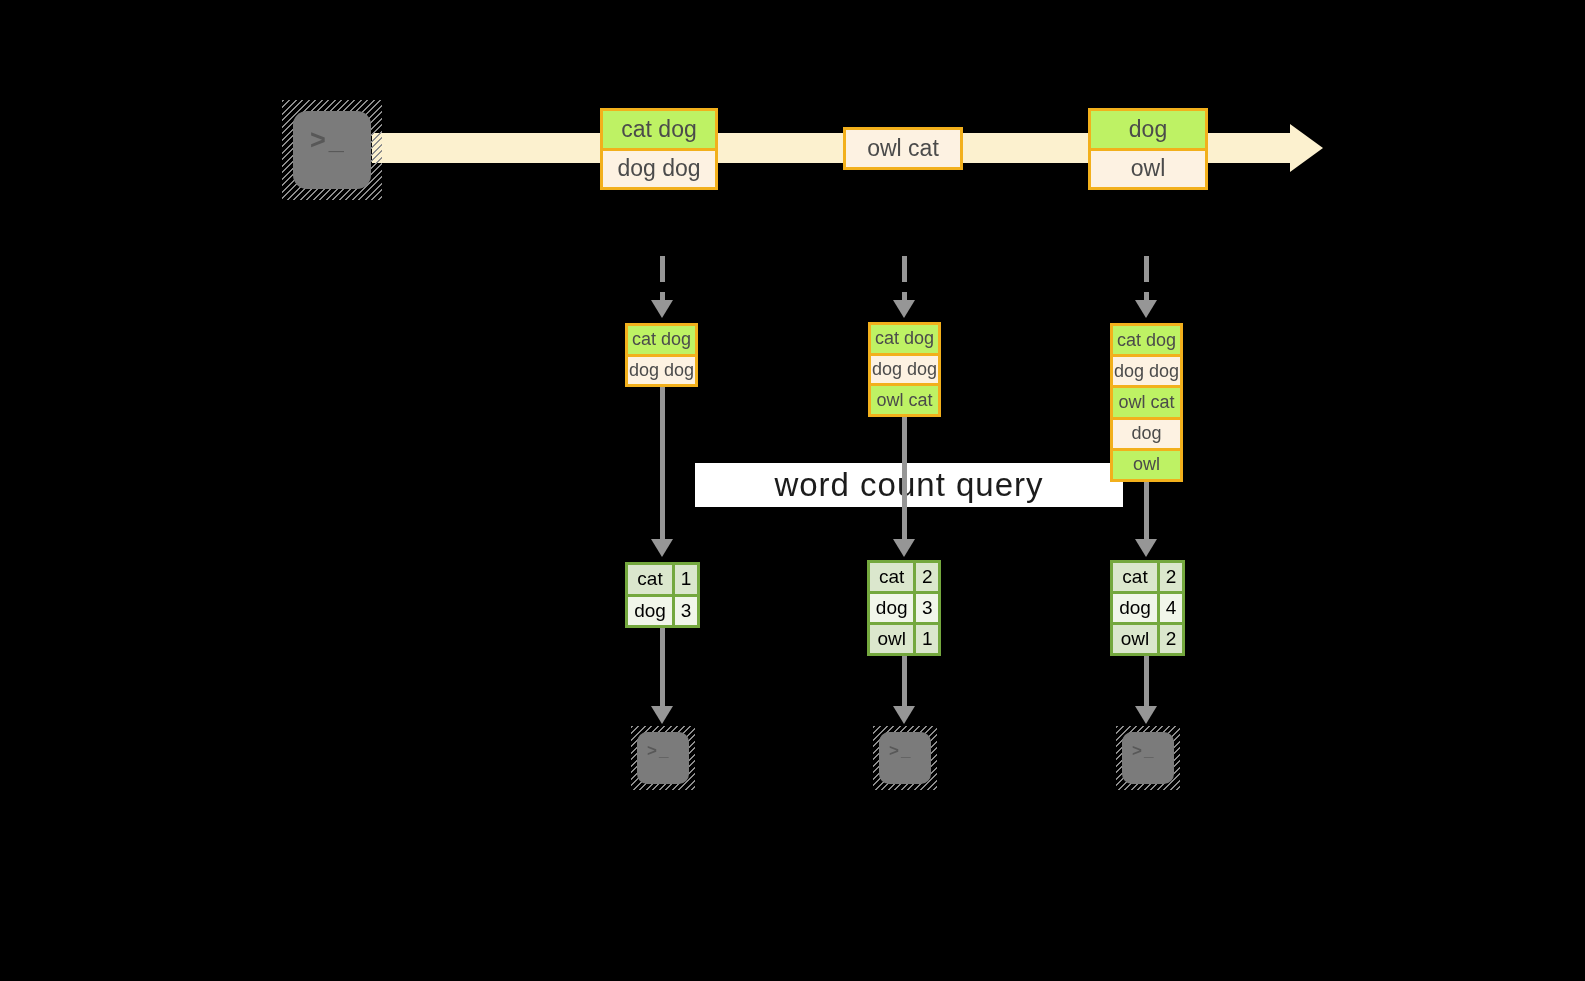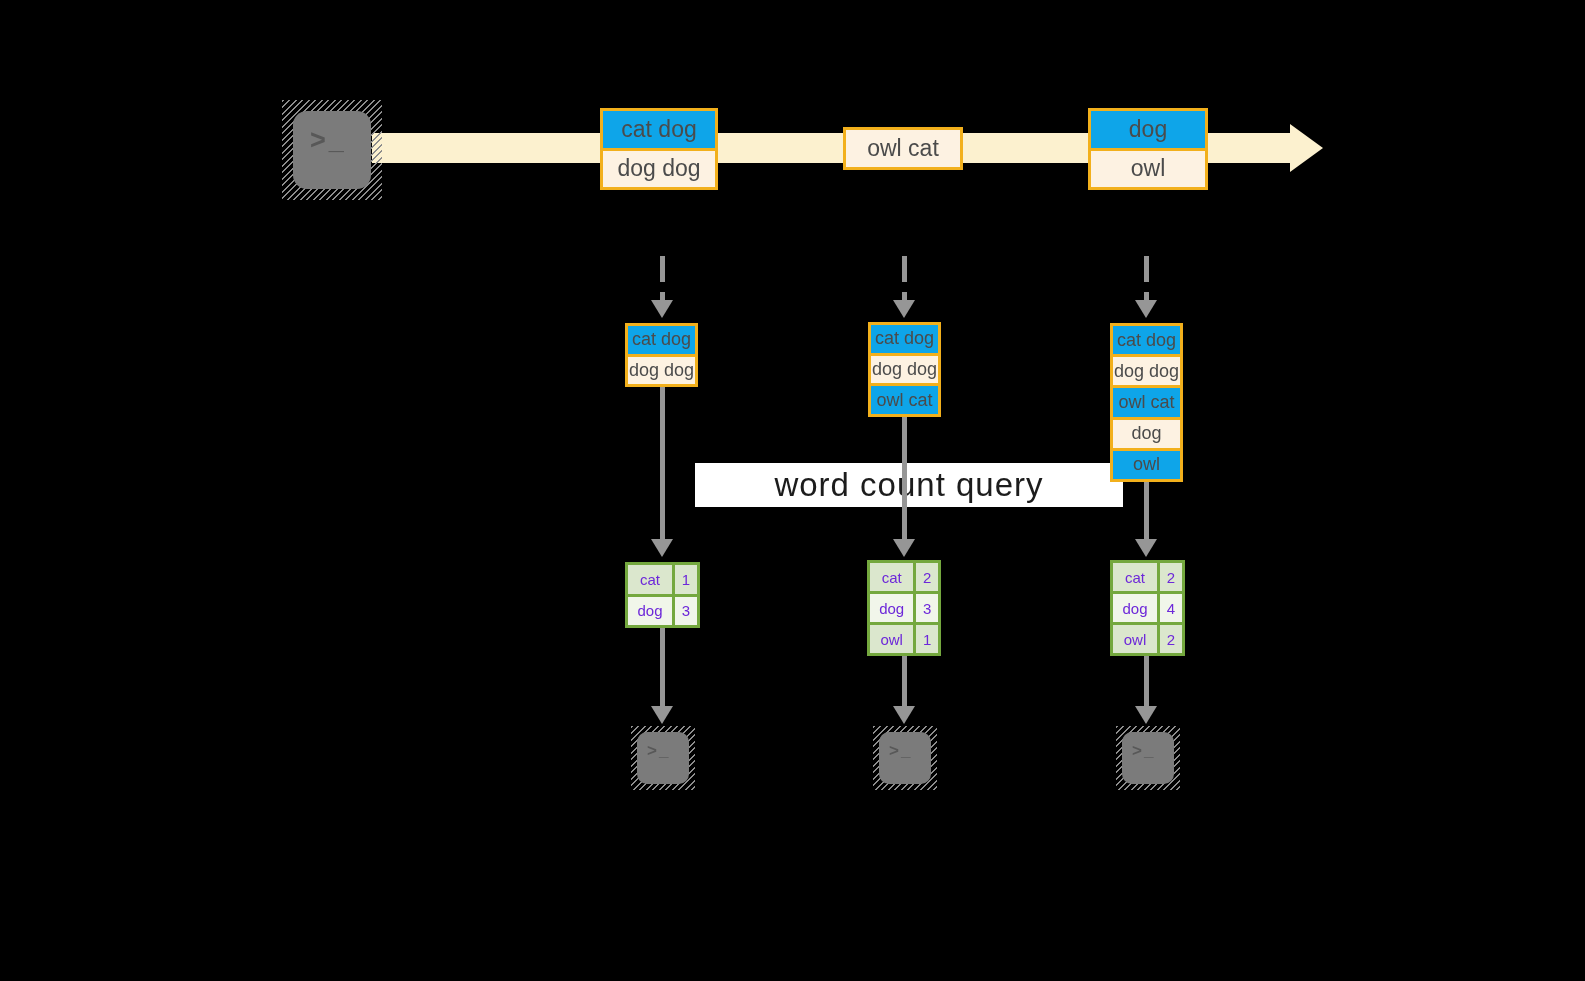--- a/index.html
+++ b/index.html
@@ -19,36 +19,36 @@
   .term.small .term-inner{inset:6px;border-radius:10px;}
   .term-glyph{position:absolute;font-weight:700;color:#585858;letter-spacing:3px;}
   .term.big .term-glyph{left:17px;top:14px;font-size:27px;}
   .term.small .term-glyph{left:10px;top:9px;font-size:17px;letter-spacing:2px;}
   
   .obox{position:absolute;box-sizing:border-box;border:3px solid #f2b01c;background:#f2b01c;
     display:flex;flex-direction:column;gap:3px;z-index:3;}
   .ocell{flex:1;display:flex;align-items:center;justify-content:center;color:#4b4b4b;}
   .obox.big .ocell{font-size:23px;}
   .obox.stack .ocell{font-size:18px;}
-  .ocell.peach{background:#0ea5e9;}
+  .ocell.peach{background:#bef264;}
   .ocell.cream{background:#fdf2e2;}
   
   .shaft{position:absolute;width:5px;background:#969696;z-index:2;}
   .shaft.dashed{background:repeating-linear-gradient(180deg,#969696 0 26px,rgba(0,0,0,0) 26px 36px);}
   .ahead{position:absolute;width:0;height:0;z-index:2;
     border-left:11px solid transparent;border-right:11px solid transparent;border-top:18px solid #969696;}
   
   .query-band{position:absolute;left:695px;top:463px;width:428px;height:44px;background:#ffffff;z-index:1;
     display:flex;align-items:center;justify-content:center;}
   .query-band span{font-size:33px;color:#1c1c1c;letter-spacing:1px;}
   
   .gtable{position:absolute;box-sizing:border-box;border:3px solid #74a83e;background:#74a83e;
     display:flex;flex-direction:column;gap:3px;z-index:3;}
   .grow{flex:1;display:flex;gap:3px;}
-  .gcell{display:flex;align-items:center;justify-content:center;font-size:15px;color:#6d28d9;}
+  .gcell{display:flex;align-items:center;justify-content:center;font-size:19px;color:#000000;}
   .gcell.word{flex:2;}
   .gcell.num{flex:1;}
   .grow.dark .gcell{background:#dbe7cd;}
   .grow.light .gcell{background:#f1f6ea;}
 </style>
 </head>
 <body>
 
 <div class="canvas">
 

